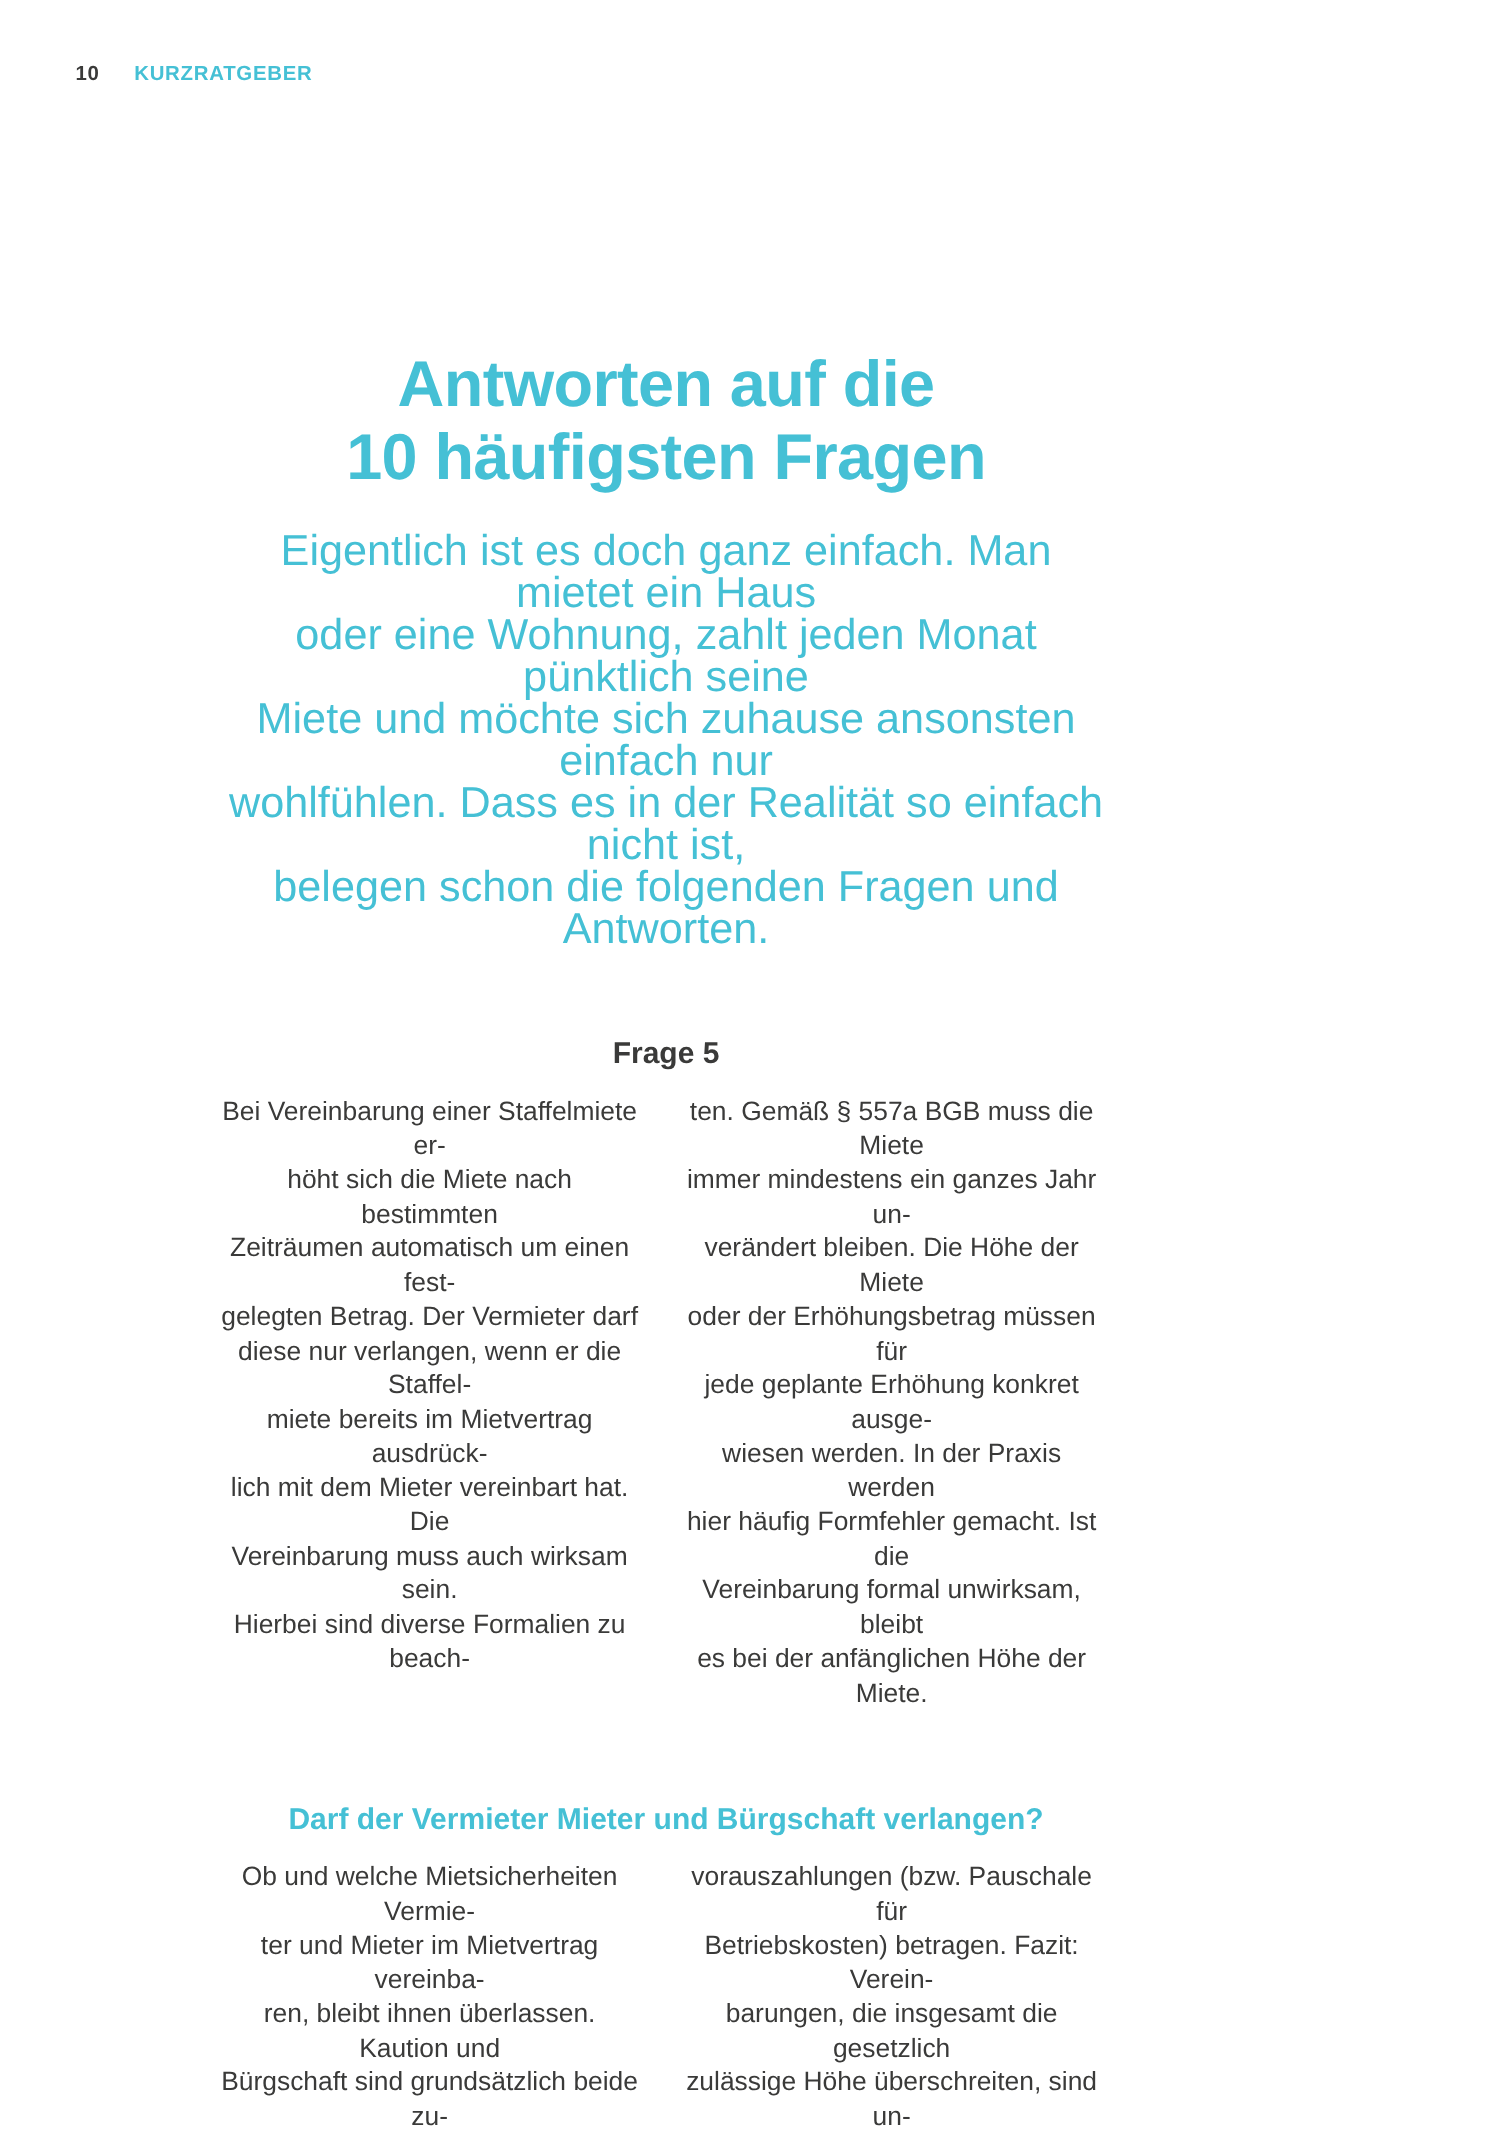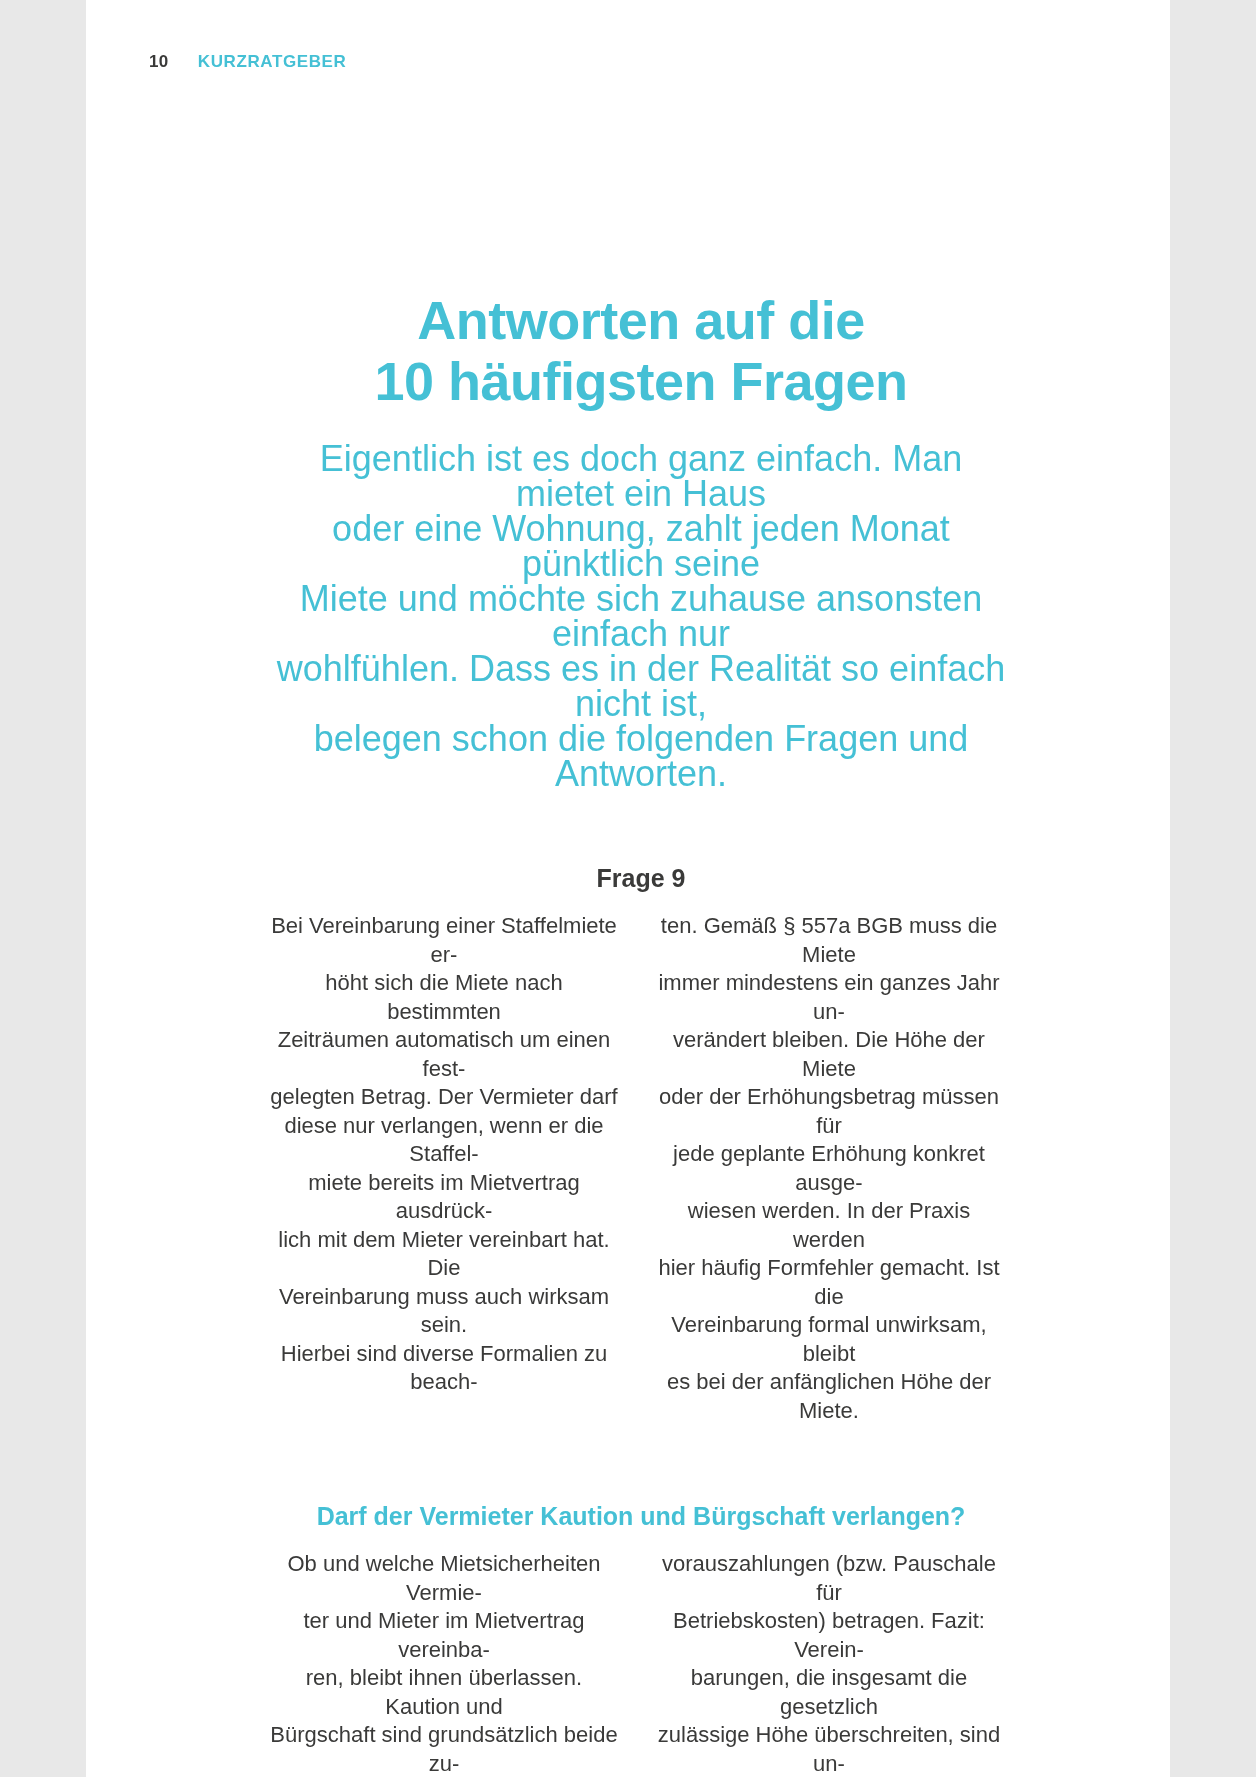--- a/index.html
+++ b/index.html
@@ -5,21 +5,21 @@
   :root {
     --accent: #45c0d5;
     --text: #3a3a39;
   }
   * { margin: 0; padding: 0; box-sizing: border-box; }
   html, body { background: #e8e8e8; }
   body { font-family: "Liberation Sans", "DejaVu Sans", sans-serif; }
 
   .page {
     position: relative;
-    width: 1084px;
+    width: 1256px;
     height: 1777px;
     margin: 0 auto;
     background: #ffffff;
     overflow: hidden;
   }
 
   .page-header {
     position: absolute;
     top: 52px;
     left: 63px;
@@ -101,21 +101,21 @@
     <h1 class="title multiline">Antworten auf die
 10 häufigsten Fragen</h1>
 
     <p class="intro multiline">Eigentlich ist es doch ganz einfach. Man mietet ein Haus
 oder eine Wohnung, zahlt jeden Monat pünktlich seine
 Miete und möchte sich zuhause ansonsten einfach nur
 wohlfühlen. Dass es in der Realität so einfach nicht ist,
 belegen schon die folgenden Fragen und Antworten.</p>
 
     <section class="question question-1">
-      <h2 class="q-label">Frage 9</h2>
+      <h2 class="q-label">Frage 5</h2>
       <div class="columns">
         <div class="col multiline">Bei Vereinbarung einer Staffelmiete er-
 höht sich die Miete nach bestimmten
 Zeiträumen automatisch um einen fest-
 gelegten Betrag. Der Vermieter darf
 diese nur verlangen, wenn er die Staffel-
 miete bereits im Mietvertrag ausdrück-
 lich mit dem Mieter vereinbart hat. Die
 Vereinbarung muss auch wirksam sein.
 Hierbei sind diverse Formalien zu beach-</div>
@@ -125,21 +125,21 @@
 oder der Erhöhungsbetrag müssen für
 jede geplante Erhöhung konkret ausge-
 wiesen werden. In der Praxis werden
 hier häufig Formfehler gemacht. Ist die
 Vereinbarung formal unwirksam, bleibt
 es bei der anfänglichen Höhe der Miete.</div>
       </div>
     </section>
 
     <section class="question question-2">
-      <h3 class="q-title">Darf der Vermieter Kaution und Bürgschaft verlangen?</h3>
+      <h3 class="q-title">Darf der Vermieter Mieter und Bürgschaft verlangen?</h3>
       <div class="columns">
         <div class="col multiline">Ob und welche Mietsicherheiten Vermie-
 ter und Mieter im Mietvertrag vereinba-
 ren, bleibt ihnen überlassen. Kaution und
 Bürgschaft sind grundsätzlich beide zu-
 lässig. Der Vermieter darf nur die Miet-
 sicherheit verlangen, die im Mietvertrag
 wirksam vereinbart wurde. Gemäß § 551
 Abs. 1 BGB darf die Mietsicherheit höch-
 stens das Dreifache der auf einen Monat

